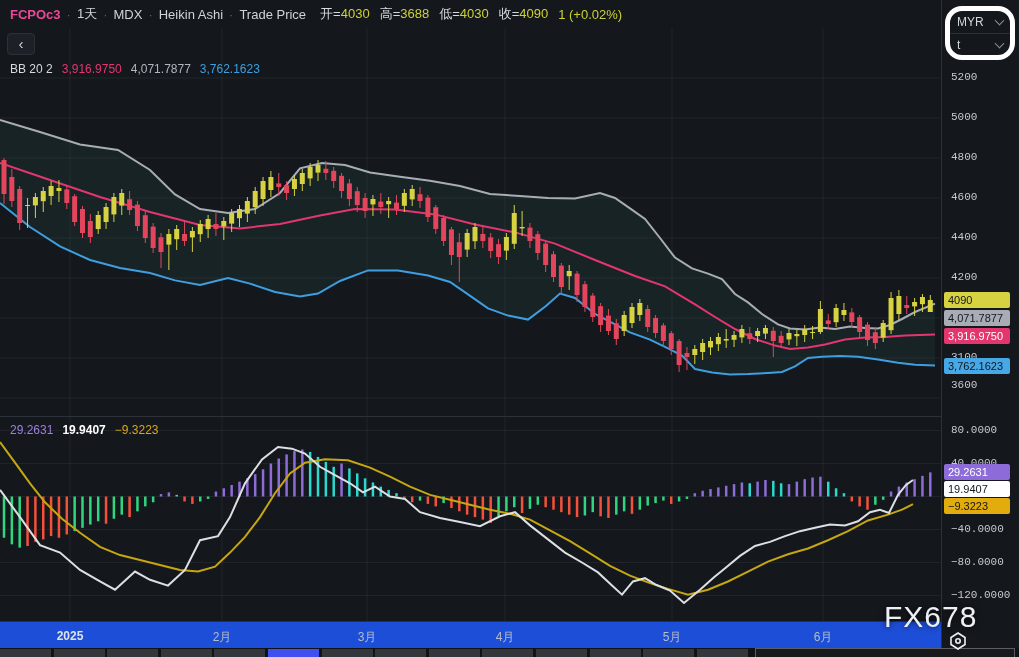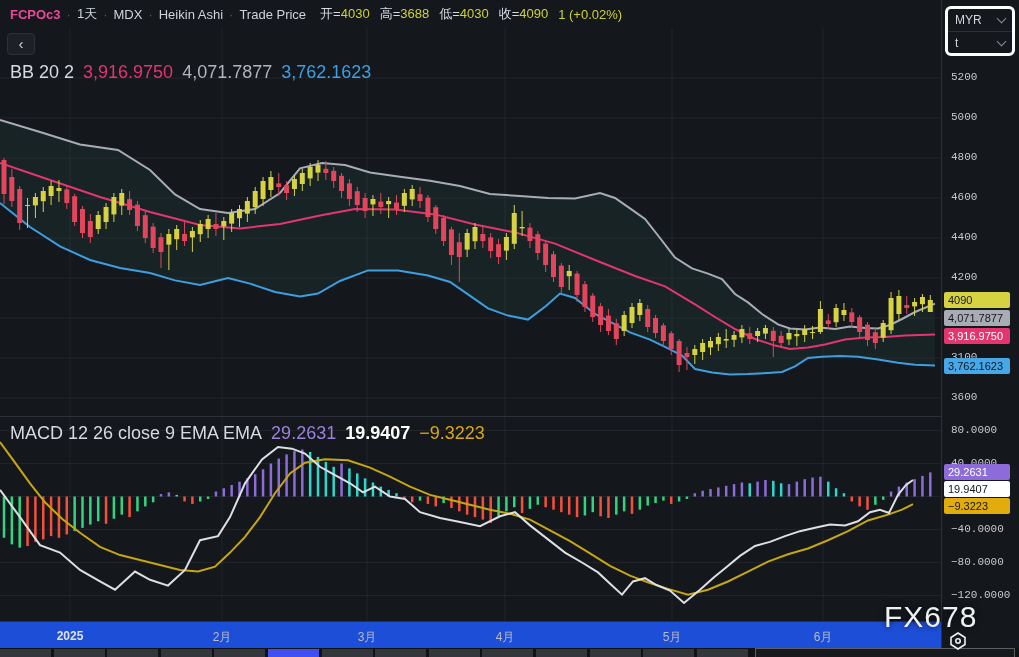--- a/index.html
+++ b/index.html
@@ -18,34 +18,34 @@
   #header .dim { color:#cfd3da; }
   #header .ohlc { margin-left:14px; display:flex; gap:10px; }
   #header .ohlc .pair b { font-weight:normal; color:#d7dae0; }
   #header .val { color:#cdd234; }
   #header .chg { margin-left:10px; color:#cdd234; }
   
   #backbtn { position:absolute; left:7px; top:33px; width:28px; height:22px;
     background:#1d2127; border:1px solid #2c3038; border-radius:4px; color:#cfd3dc;
     font-size:15px; line-height:20px; text-align:center; z-index:6; cursor:pointer; }
   
-  .legend { position:absolute; left:10px; display:flex; gap:9px; font-size:18px;
+  .legend { position:absolute; left:10px; display:flex; gap:9px; font-size:12px;
     color:#d7dae0; z-index:5; white-space:nowrap; }
   #bb-legend { top:62px; }
   #macd-legend { top:423px; }
   .legend .t { color:#d7dae0; }
   
   #axis-panel { position:absolute; left:941px; top:0; width:78px; height:657px;
     background:#14171c; border-left:1px solid #2c3038; z-index:4; }
   .axlabel { position:absolute; left:9px; font-size:11px; color:#c6c9ce;font-family:Liberation Mono, monospace; }
   .badge { position:absolute; left:2px; min-width:66px; height:16px; border-radius:2px;
     font-size:11px; line-height:16px; padding:0 4px; text-align:left; z-index:3; }
   
-  #symbox { position:absolute; left:3px; top:6px; width:70px; border:3px solid #ffffff;
-    border-radius:6px; background:#14171c; z-index:7; }
+  #symbox { position:absolute; left:3px; top:6px; width:70px; border:5px solid #ffffff;
+    border-radius:17px; background:#14171c; z-index:7; }
   .symrow { height:22px; display:flex; align-items:center; justify-content:space-between;
     padding:0 7px; font-size:12px; color:#d4d7dd; cursor:pointer; }
   .symrow + .symrow { border-top:1px solid #2c3038; }
   .chev { width:7px; height:7px; border-right:1.5px solid #8a8e98; border-bottom:1.5px solid #8a8e98;
     transform:rotate(45deg); margin-top:-3px; }
   
   #time-axis { position:absolute; left:0; top:621px; width:1019px; height:27px;
     border-top:1px solid #2c3038; background:#1d4ed8; z-index:2; }
   .tlabel { position:absolute; top:7px; font-size:12px; color:#b9bcc2; transform:translateX(-50%); }
   .tlabel.strong { color:#dfe2e7; font-weight:bold; }
@@ -495,21 +495,20 @@
   </div>
 
   <div class="legend" id="bb-legend">
     <span class="t">BB 20 2</span>
   <span style="color: rgb(227, 54, 111);">3,916.9750</span>
       <span style="color: rgb(178, 181, 190);">4,071.7877</span>
       <span style="color: rgb(62, 159, 224);">3,762.1623</span>
     </div>
 
   <div class="legend" id="macd-legend">
-    <span class="t">MACD 12 26 close 9 EMA EMA</span>
   <span style="color: rgb(157, 128, 221);">29.2631</span>
       <span style="color: rgb(255, 255, 255); font-weight: bold;">19.9407</span>
       <span style="color: rgb(217, 167, 24);">−9.3223</span>
     </div>
 
   <div id="axis-panel">
     <div id="symbox">
       <div class="symrow">
         <span>MYR</span>
         <span class="chev"></span>
@@ -519,21 +518,21 @@
         <span class="chev"></span>
       </div>
     </div>
   <div class="axlabel" style="top: 71px;">5200</div>
       <div class="axlabel" style="top: 111px;">5000</div>
       <div class="axlabel" style="top: 151px;">4800</div>
       <div class="axlabel" style="top: 191px;">4600</div>
       <div class="axlabel" style="top: 231px;">4400</div>
       <div class="axlabel" style="top: 271px; text-align: right;">4200</div>
       <div class="axlabel" style="top: 351px;">3100</div>
-      <div class="axlabel" style="top: 391px;">3600</div>
+      <div class="axlabel" style="top: 379px;">3600</div>
       <div class="axlabel" style="top: 423.5px;">80.0000</div>
       <div class="axlabel" style="top: 456.5px;">40.0000</div>
       <div class="axlabel" style="top: 523px;">−40.0000</div>
       <div class="axlabel" style="top: 555.5px;">−80.0000</div>
       <div class="axlabel" style="top: 588.5px;">−120.0000</div>
       <div class="badge" style="top: 292px; background: rgb(214, 210, 66); color: rgb(20, 23, 28);">4090</div>
       <div class="badge" style="top: 310px; background: rgb(168, 173, 181); color: rgb(20, 23, 28);">4,071.7877</div>
       <div class="badge" style="top: 328px; background: rgb(227, 54, 111); color: rgb(255, 255, 255);">3,916.9750</div>
       <div class="badge" style="top: 358px; background: rgb(71, 168, 232); color: rgb(20, 23, 28);">3,762.1623</div>
       <div class="badge" style="top: 464px; background: rgb(141, 107, 216); color: rgb(255, 255, 255);">29.2631</div>

